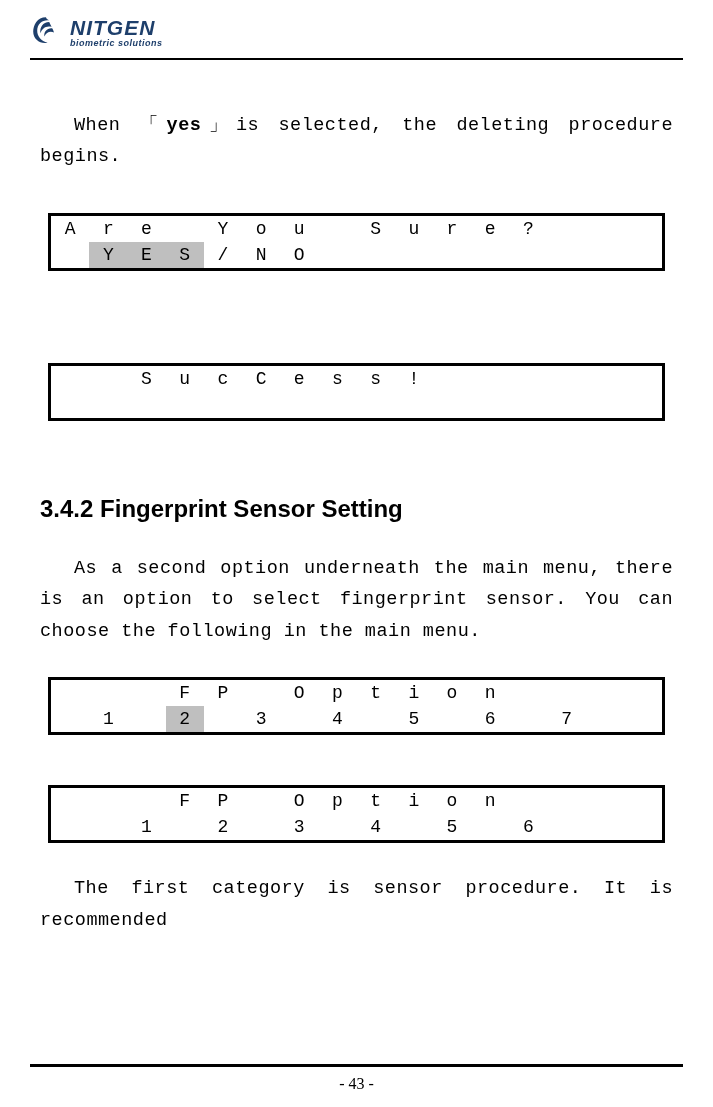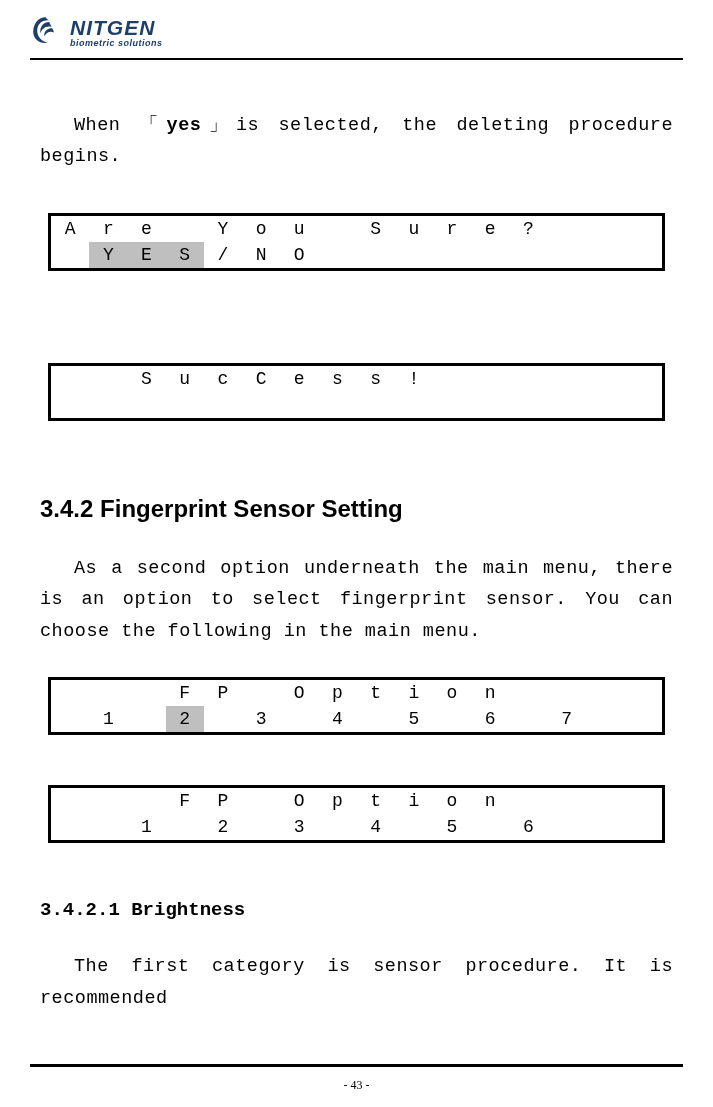--- a/index.html
+++ b/index.html
@@ -61,21 +61,21 @@
     position: absolute;
     left: 0; right: 0; bottom: 14px;
     text-align: center;
   }
   .rule-bot {
     border: none; border-top: 3px solid #000;
     margin: 0 30px 8px 30px;
   }
   .page-num {
     font-family: "Times New Roman", serif;
-    font-size: 12px;
+    font-size: 16px;
   }
   .bold { font-weight: 700; }
 </style>
 </head>
 <body>
 
 <div class="page">
 
   <div class="logo-row">
     <span>
@@ -272,21 +272,20 @@
           <td></td>
           <td>6</td>
           <td></td>
           <td></td>
           <td></td>
         </tr>
       </tbody>
         </table>
     </div>
 
-    <h3 class="h3">3.4.2.1 Brightness</h3>
 
     <p class="para indent">The first category is sensor procedure. It is recommended</p>
 
   </div>
 
   <div class="footer">
     <hr class="rule-bot">
     <span class="page-num">- 43 -</span>
   </div>
 

